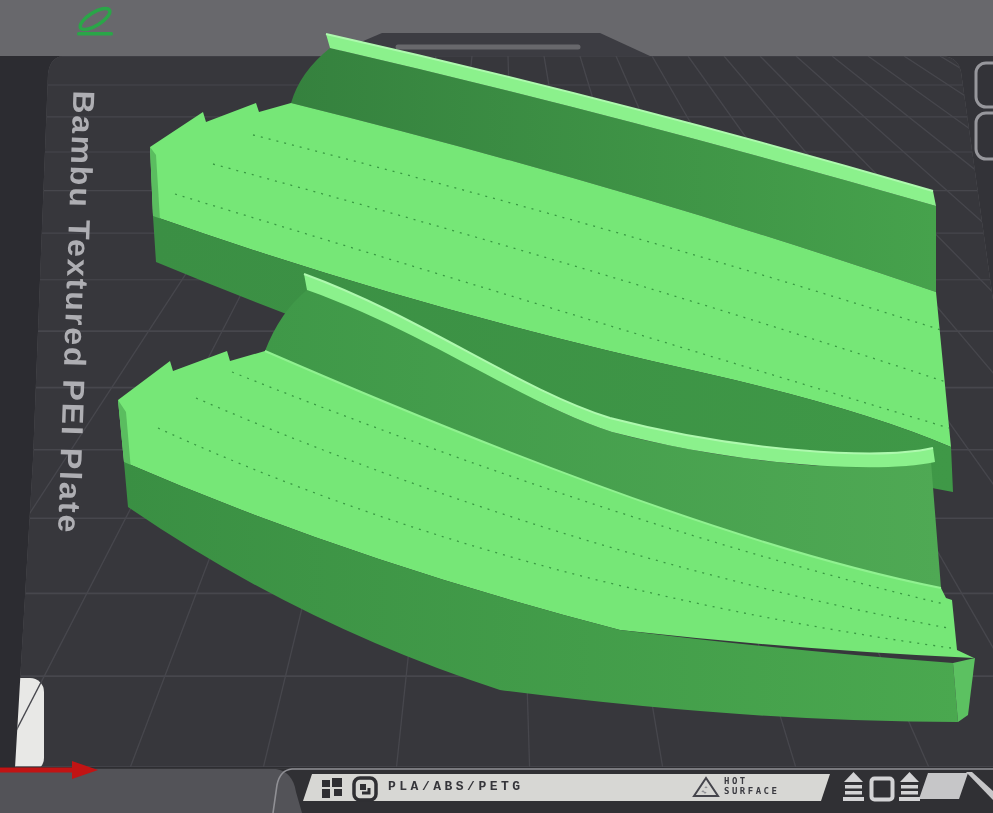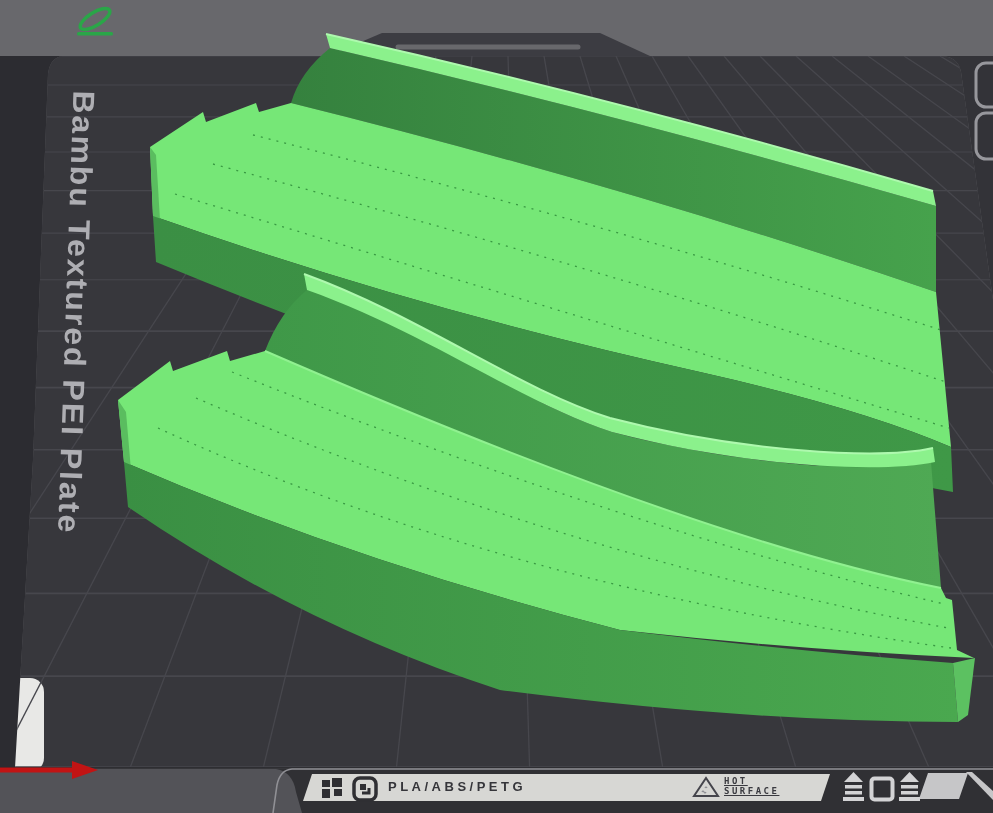--- a/index.html
+++ b/index.html
@@ -13,29 +13,29 @@
     font-family:"Liberation Sans",sans-serif;
     font-weight:bold;font-size:32px;letter-spacing:2px;
     color:#b8b8bc;opacity:.93;
     transform:rotate(2deg) scale(.95,1);transform-origin:0 0;
     white-space:nowrap;user-select:none;
   }
   
   .plaque-item{position:absolute;display:block;}
   .materials-text{
     left:388px;top:779px;
-    font-family:Liberation Sans, sans-serif;font-weight:bold;
+    font-family:Liberation Mono, monospace;font-weight:bold;
     font-size:13px;letter-spacing:3.5px;color:#35353a;
   }
   .hot-label{
     left:724px;top:776px;line-height:10px;
     font-family:"DejaVu Sans Mono",monospace;font-weight:bold;
     font-size:9px;letter-spacing:2.5px;color:#3a3a40;
   }
-  .hot-label span{display:block;text-decoration:underline;}
+  .hot-label span{display:block;}
   .icon-abs{position:absolute;}
 </style>
 </head>
 <body>
 
 <div id="stage">
 
 <svg id="scene" width="993" height="813" viewBox="0 0 993 813">
   <defs>
     <linearGradient id="gAwall" x1="0" y1="0" x2="1" y2="0">

